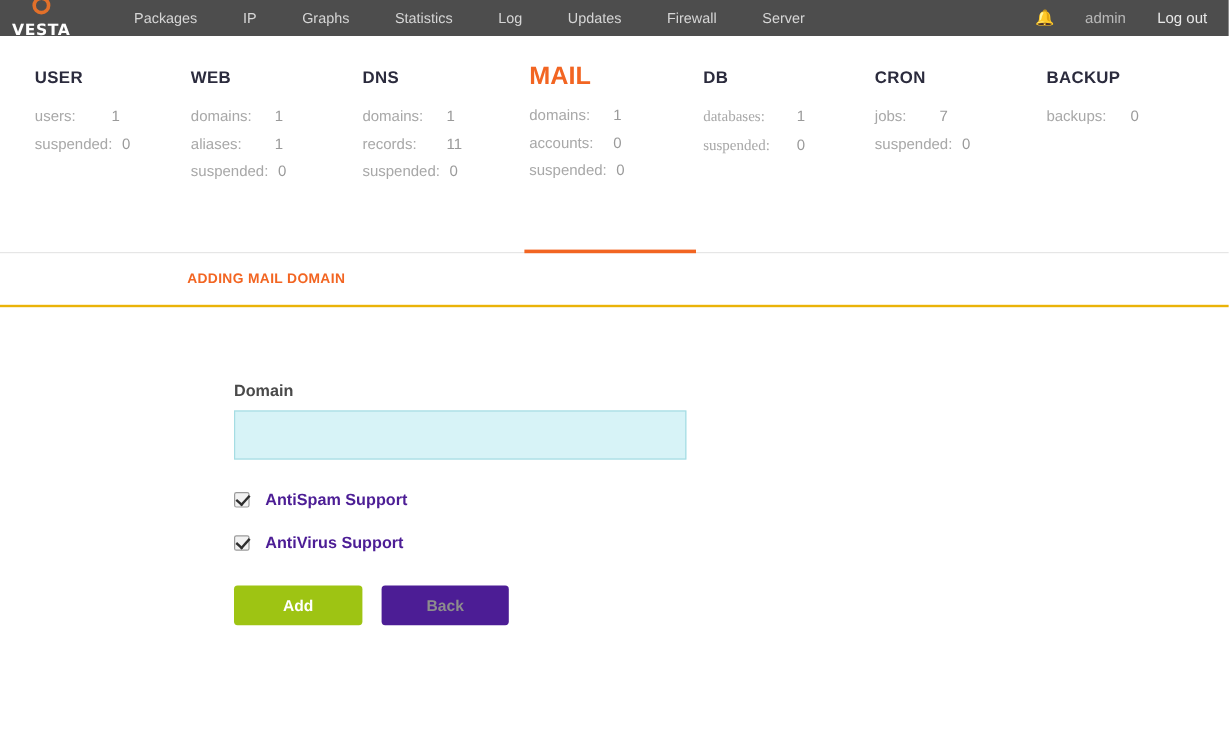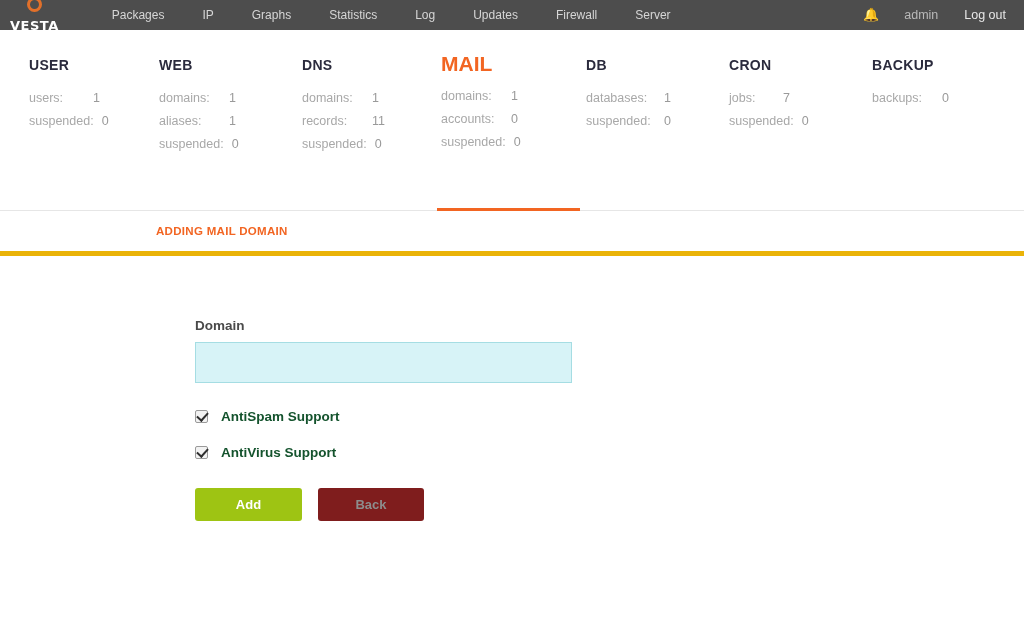--- a/index.html
+++ b/index.html
@@ -111,27 +111,27 @@
   }
   .stat-row {
     display: flex;
     font-size: 12.5px;
     color: #a8a8a8;
     margin-bottom: 9px;
   }
   .stat-key { min-width: 62px; }
   .stat-val { color: #9a9a9a; padding-left: 8px; }
   .stat-col.c0 .stat-key { min-width: 56px; }
-  .stat-col.c4 .stat-key { min-width: 70px; }
+  .stat-col.c4 .stat-key { min-width: 70px; font-family: Liberation Serif, serif; }
   .stat-col.c5 .stat-key { min-width: 46px; }
 
   
   .toolbar {
     border-top: 1px solid #e6e6e6;
-    border-bottom: 5px solid #eab308;
+    border-bottom: 2px solid #eab308;
     height: 46px;
     display: flex;
     align-items: center;
     position: relative;
   }
   .tab-underline {
     position: absolute;
     top: -3px;
     left: 437px;
     width: 143px;
@@ -187,21 +187,21 @@
     position: absolute;
     left: 3px; top: -1px;
     width: 5px; height: 9px;
     border: solid #2e2e2e;
     border-width: 0 2px 2px 0;
     transform: rotate(42deg);
   }
   .check-label {
     font-size: 13.5px;
     font-weight: bold;
-    color: #14532d;
+    color: #4c1d95;
     cursor: pointer;
   }
   .buttons {
     display: flex;
     margin-top: 28px;
   }
   .btn {
     border: none;
     font-family: "Liberation Sans", sans-serif;
     font-size: 13px;
@@ -211,21 +211,21 @@
     height: 33px;
   }
   .btn-add {
     width: 107px;
     background: #9ec413;
     color: #ffffff;
     margin-right: 16px;
   }
   .btn-back {
     width: 106px;
-    background: #7f1d1d;
+    background: #4c1d95;
     color: #8d8d8d;
   }
 </style>
 </head>
 <body>
 
 <div class="topbar">
   <div class="logo">
     <span class="logo-ring"></span>
     <span class="logo-text">VESTA</span>

